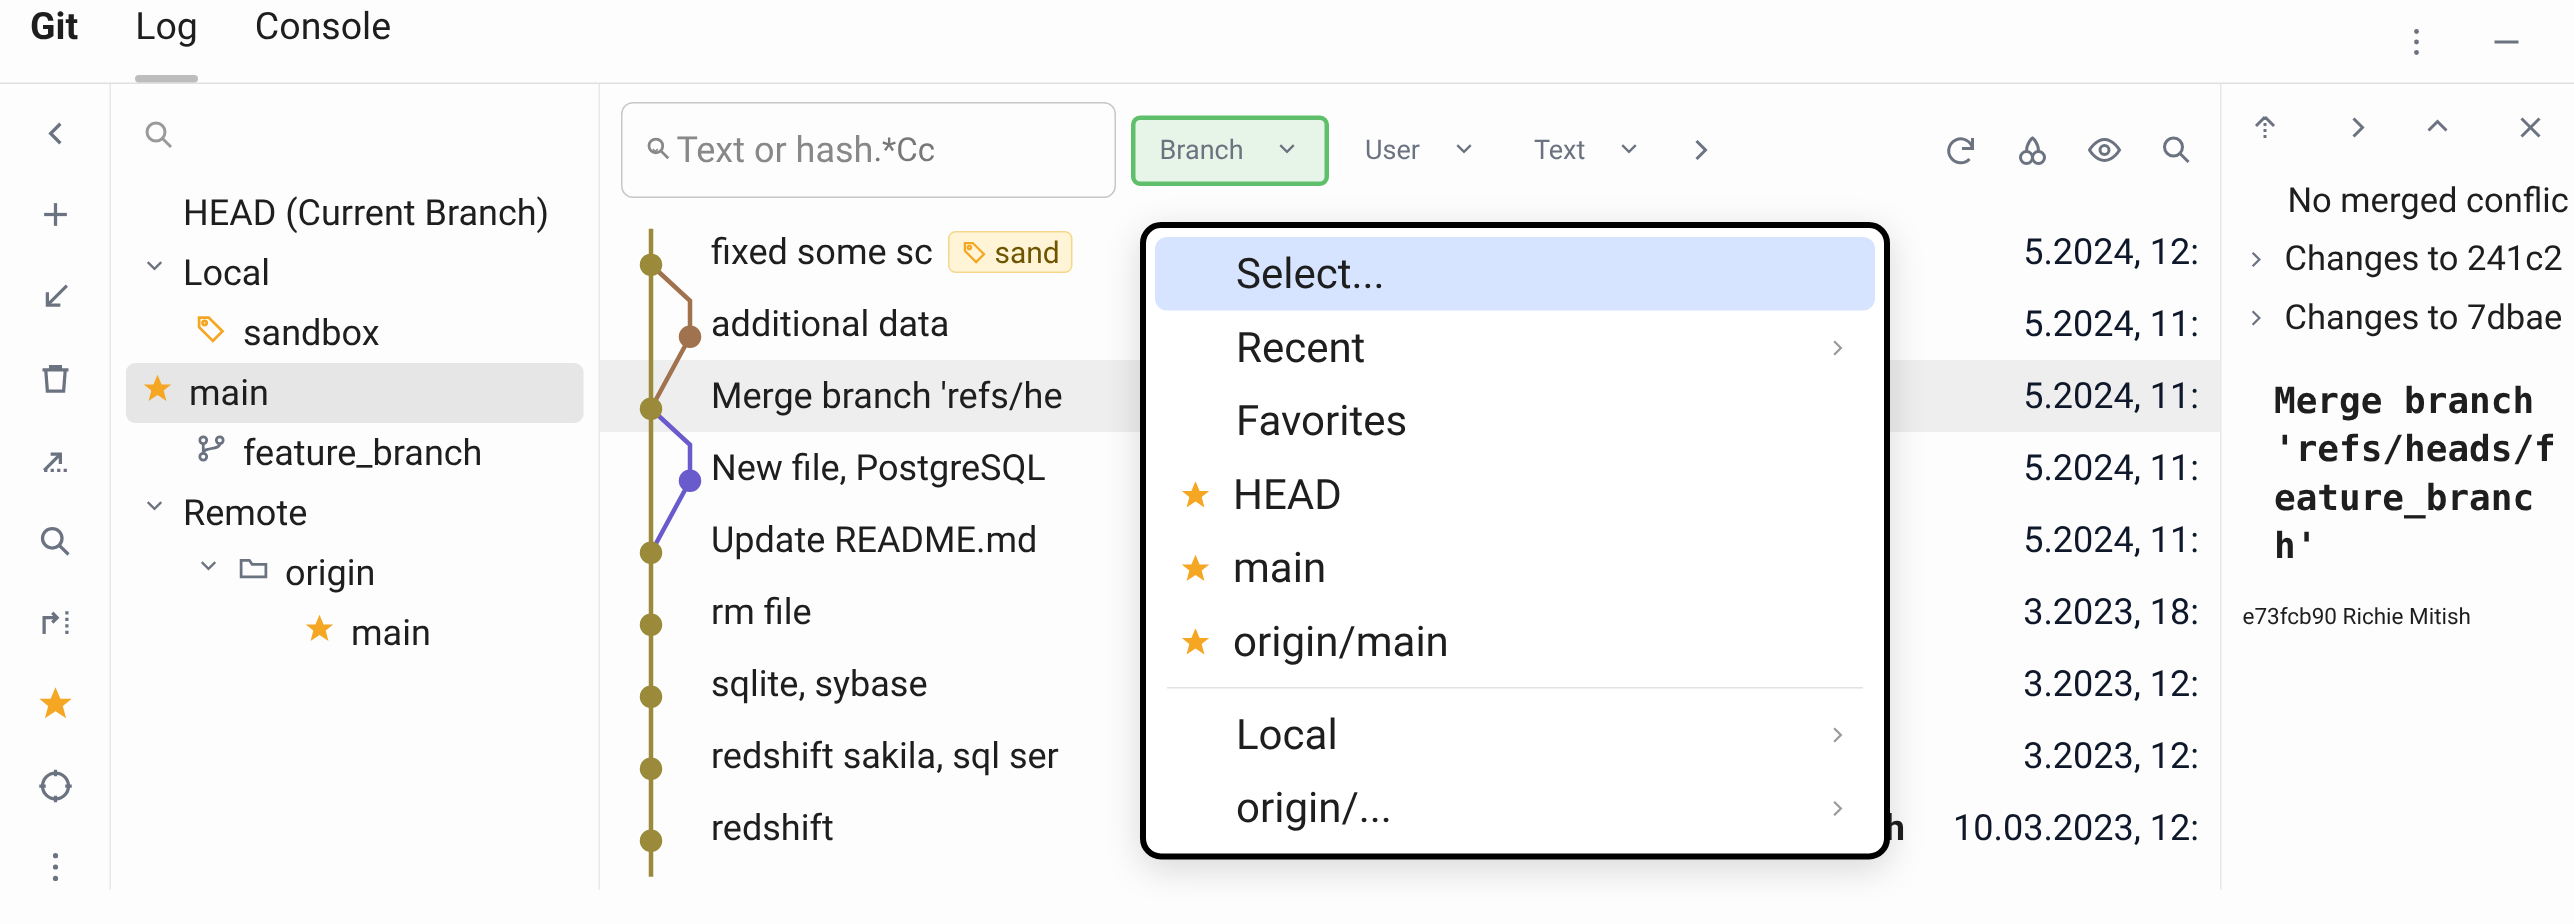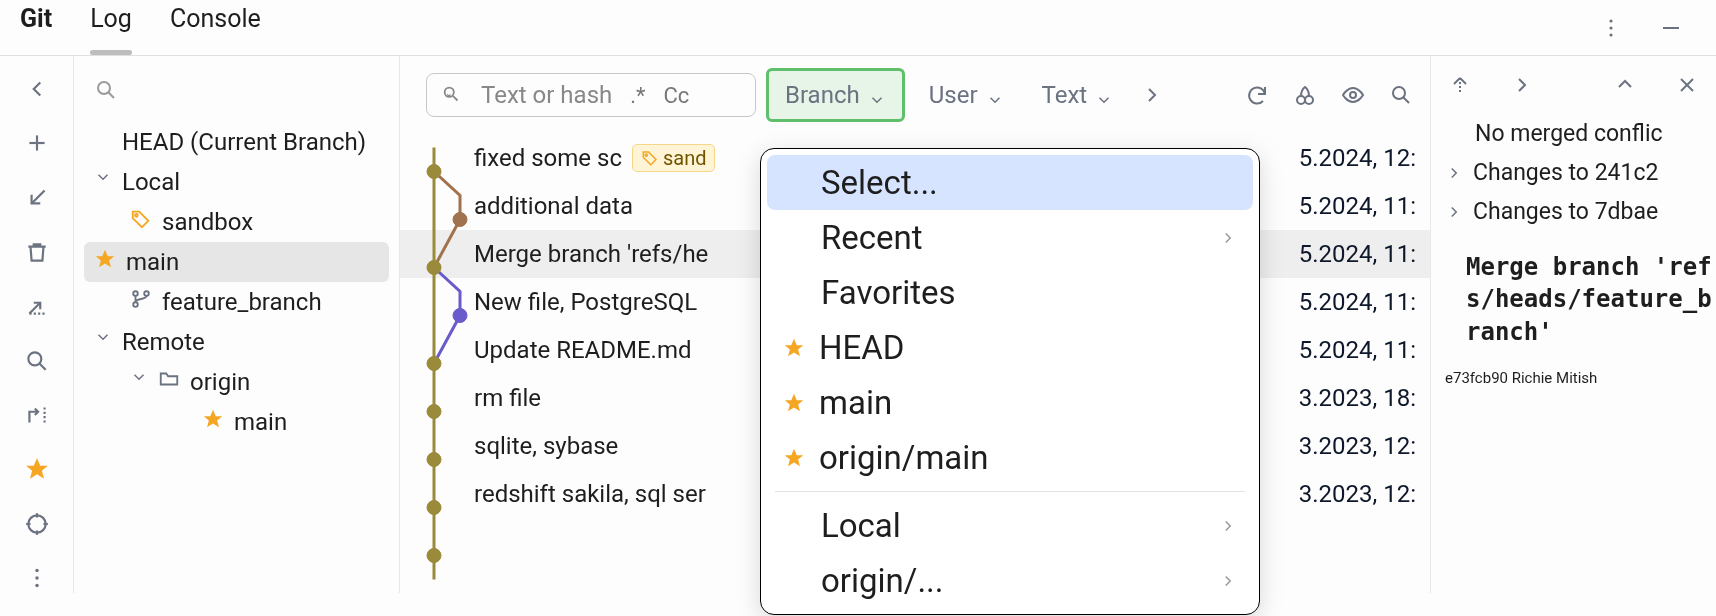--- a/index.html
+++ b/index.html
@@ -102,35 +102,33 @@
     display: flex;
     align-items: center;
     padding: 12px 14px;
     gap: 10px;
     position: relative;
   }
   .search-field {
     display: flex; align-items: center;
     border: 1px solid #c8c8c8;
     border-radius: 8px;
-    height: 44px;
+    height: 64px;
     padding: 0 14px;
-    gap: 18px;
     color: #888;
     flex: 0 0 330px;
     font-size: 24px;
-    margin-left: 12px;
   }
   .search-field .sep { color: #777; font-size: 22px; }
   .filter-pill {
-    display: flex; align-items: flex-end;
+    display: flex; align-items: flex-start;
     padding: 8px 14px;
-    font-size: 24px;
+    font-size: 18px;
     color: #6b7280;
-    gap: 8px;
+    gap: 20px;
     cursor: pointer;
     border-radius: 6px;
   }
   .filter-pill.highlight {
     border: 3px solid #5fbf6a;
     background: #e7f5e8;
     padding: 10px 16px;
     color: #6b7280;
   }
   .filter-icons { display: flex; gap: 18px; align-items:center; color:#6b7280; }
@@ -145,21 +143,21 @@
   }
   .commit-row.sel { background: #eeeeee; }
   .graph-cell { width: 64px; position: relative; height: 100%; flex-shrink:0;}
   .msg-cell { flex: 1; overflow: hidden; text-overflow: ellipsis; display:flex; align-items:center; gap:10px;}
   .author-cell { width: 200px; text-align: right; padding-right: 20px; font-weight: 700; }
   .date-cell { width: 190px; text-align: right; padding-right: 14px; color: #0f172a; }
   .tag-chip { display: inline-flex; align-items:center; gap:4px; background: #fff4d6; border:1px solid #f4d78b; border-radius:5px; padding: 1px 8px; font-size:20px; color:#6e5500;}
   .tag-chip svg { width:18px; height:18px; color:#f5a623; }
 
   .details-pane {
-    width: 286px;
+    width: 236px;
     border-left: 1px solid #e8e8e8;
     padding: 14px 0 0 0;
     font-size: 23px;
     overflow: hidden;
   }
   .details-toolbar {
     display: flex; align-items:center; justify-content: space-between; padding: 0 14px 14px;
     color: #6b7280;
   }
   .details-toolbar .grp { display:flex; gap: 32px; }
@@ -185,26 +183,26 @@
   .purple{ stroke:#6a5bcd; fill:#6a5bcd; }
   .line { stroke-width:3; fill:none; }
 
   
   .dropdown {
     position: absolute;
     top: 148px;
     left: 760px;
     width: 500px;
     background: #fff;
-    border: 1px solid #000000;
+    border: 4px solid #000000;
     border-radius: 14px;
     box-shadow: 0 6px 24px rgba(0,0,0,0.15);
     padding: 6px 0;
     z-index: 100;
-    font-size: 33px;
+    font-size: 28px;
   }
   .dd-item {
     display:flex; align-items:center;
     padding: 8px 22px;
     gap: 14px;
     cursor: pointer;
   }
   .dd-item.hover { background: #d6e4ff; border-radius: 8px; margin: 0 6px; padding-left:16px;}
   .dd-item .spacer { width: 24px; }
   .dd-item .label { flex:1; }
@@ -507,20 +505,28 @@
           </div>
         <div class="date-cell">3.2023, 12:</div>
       </div>
       <div class="commit-row">
         <div class="graph-cell"></div>
         <div class="msg-cell">
             <span>redshift sakila, sql ser</span>
           </div>
         <div class="date-cell">3.2023, 12:</div>
       </div>
+      <div class="commit-row">
+        <div class="graph-cell"></div>
+        <div class="msg-cell">
+            <span>redshift</span>
+          </div>
+        <div class="author-cell">Richie Mitish</div>
+        <div class="date-cell">10.03.2023, 12:</div>
+      </div>
     </div>
   </div>
 
   <div class="details-pane">
     <div class="details-toolbar">
       <div class="grp">
         <span class="icon-btn">
             <svg viewBox="0 0 24 24" fill="none" stroke="currentColor" stroke-width="2">
               <polyline points="12 5 6 11"></polyline>
               <polyline points="18 11 12 5"></polyline>

